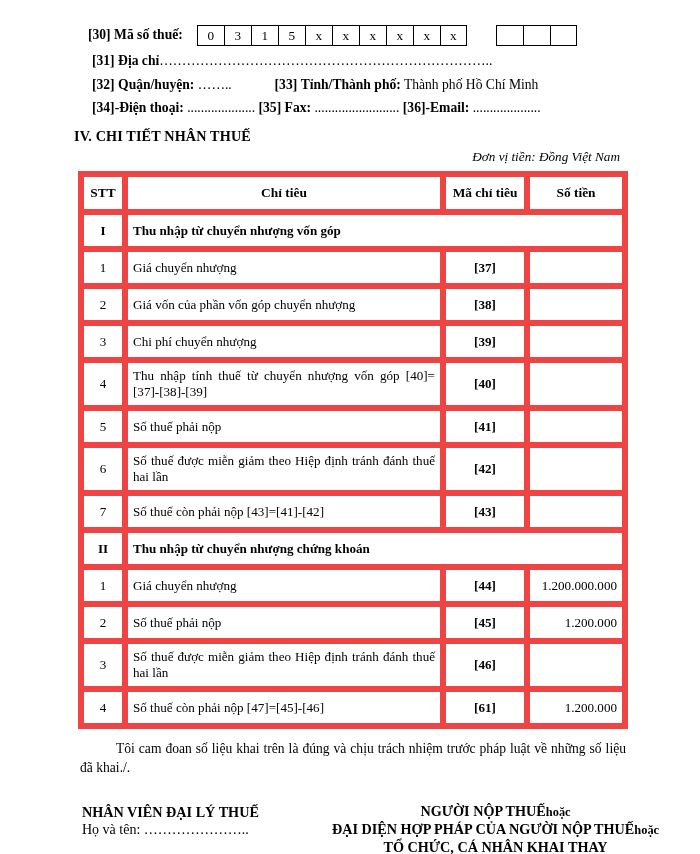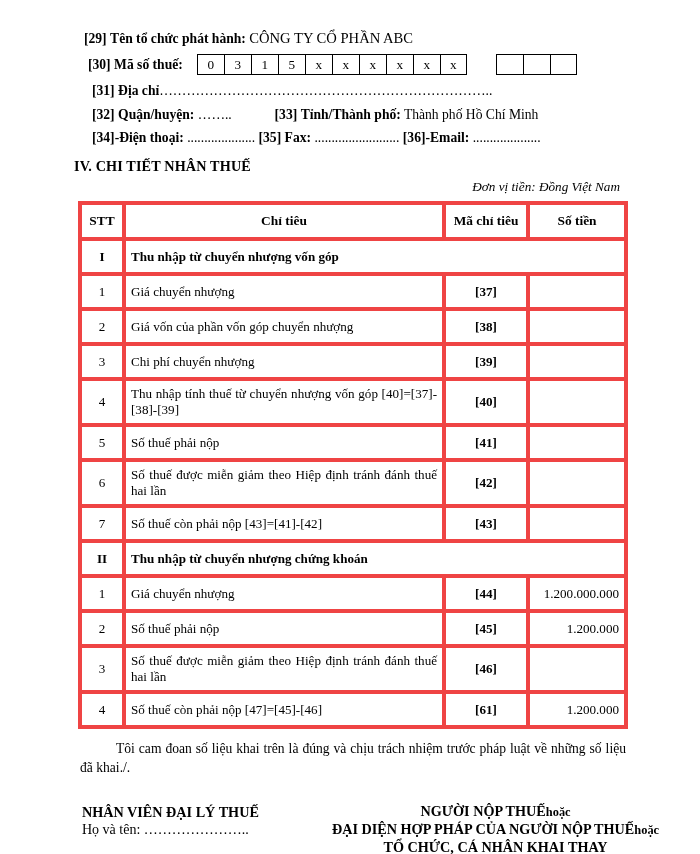--- a/index.html
+++ b/index.html
@@ -98,21 +98,21 @@
 
   
   table.detail {
     width: 100%;
     border-collapse: collapse;
     margin-top: 6px;
     table-layout: fixed;
   }
   table.detail th,
   table.detail td {
-    border: 4px solid #ef4444;
+    border: 6px solid #ef4444;
     font-size: 13.1px;
     padding: 3px 5px;
     vertical-align: middle;
   }
   table.detail th {
     font-weight: bold;
     text-align: center;
     height: 26px;
     font-size: 13.4px;
   }
@@ -217,25 +217,20 @@
     font-size: 12px;
     fill: #8a8f9c;
   }
 </style>
 </head>
 <body>
 
 <div class="page">
 
 
-  <div class="info-line line-29">
-    <span class="fld">[29]</span>
-    <span class="fld">Tên tổ chức phát hành:</span>
-    <span class="val">CÔNG TY CỔ PHẦN ABC</span>
-  </div>
 
   <div class="mst-row">
     <span class="mst-label">
       <span class="fld">[30]</span>
       <span class="fld">Mã số thuế:</span>
     </span>
     <span class="boxes group-a">
       <span class="tbox">0</span>
       <span class="tbox">3</span>
       <span class="tbox">1</span>

